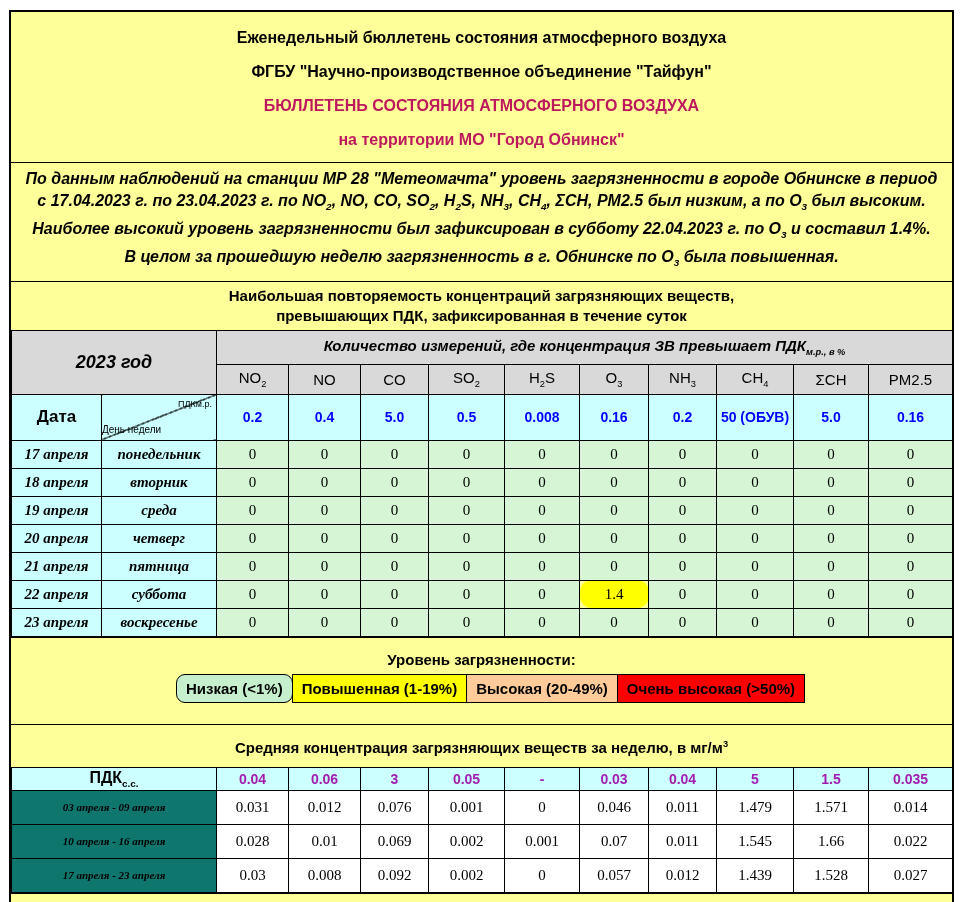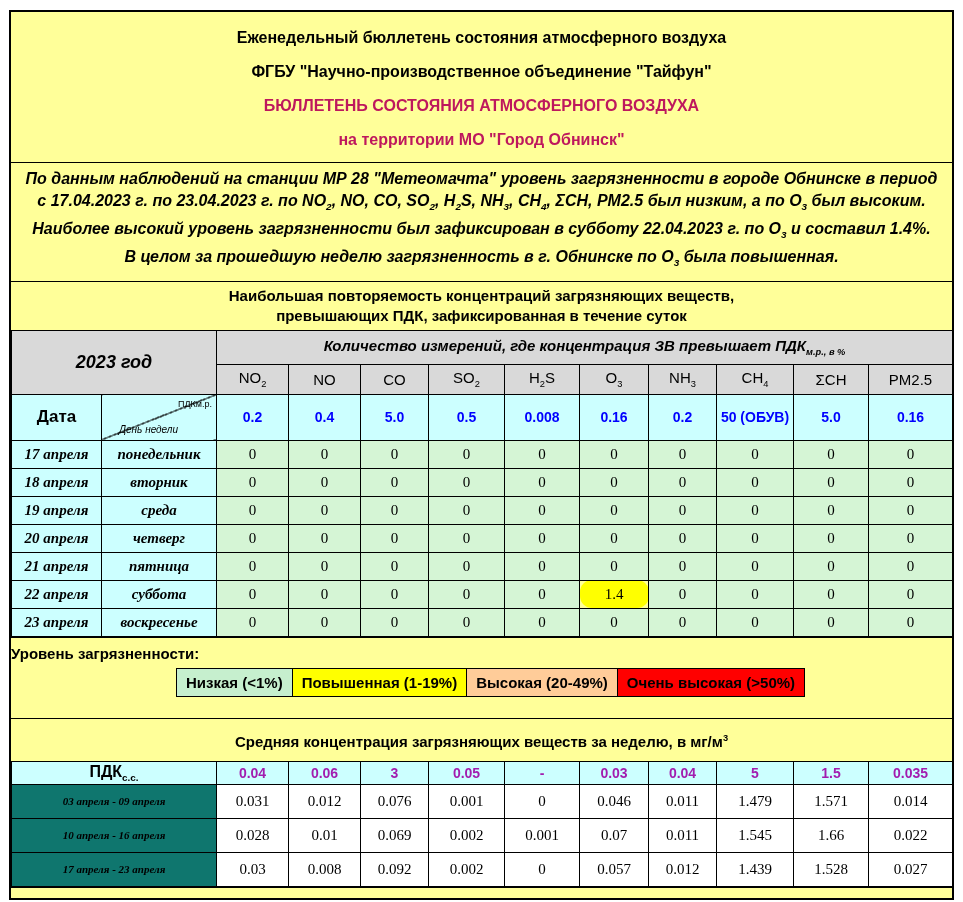--- a/index.html
+++ b/index.html
@@ -32,32 +32,32 @@
   tr.r-week{height:34px;}
 
   td.graycell{background:#d9d9d9;}
   td.year{font-weight:bold;font-style:italic;font-size:18px;}
   td.meas{font-weight:bold;font-style:italic;font-size:15px;}
   td.chem{background:#d9d9d9;font-size:15px;}
   td.date-label{background:#ccffff;font-weight:bold;font-size:17px;}
   td.diag{background:#ccffff;position:relative;padding:0;
     background-image:linear-gradient(to bottom right,transparent 49.3%,#000 49.3%,#000 50.7%,transparent 50.7%);}
   .dtop{position:absolute;top:4px;right:4px;font-size:9px;}
-  .dbot{position:absolute;bottom:5px;left:17px;font-size:10px;font-style:italic;}
+  .dbot{position:absolute;bottom:5px;left:0;font-size:10px;}
   td.pdkval{background:#ccffff;color:#0000ff;font-weight:bold;font-size:14px;line-height:17px;}
   td.dcell{background:#ccffff;font-family:"Liberation Serif",serif;font-weight:bold;font-style:italic;font-size:15px;}
   td.vcell{background:#d5f5d5;font-family:"Liberation Serif",serif;font-size:15px;}
   td.vcell.hl{background:#ffff00;border-radius:12px;}
 
   
-  .legend{padding:7px 0 21px;text-align:left;}
+  .legend{padding:13px 0 21px;text-align:center;}
   .legend-title{font-weight:bold;font-size:15px;margin-bottom:6px;}
   .legend-row{display:flex;justify-content:center;}
   .legend-item{border:1px solid #000;margin-left:-1px;padding:5px 9px;font-weight:bold;font-size:15px;white-space:nowrap;}
-  .legend-item:first-child{margin-left:18px;}
+  .legend-item:first-child{margin-left:18px;border-radius:9px;}
 
   
   td.pdkss-label{background:#ccffff;font-weight:bold;font-size:16px;}
   td.pdkssval{background:#ccffff;color:#a21caf;font-weight:bold;font-size:14px;}
   td.wlabel{background:#0f766e;font-family:"Liberation Serif",serif;font-weight:bold;font-style:italic;font-size:11px;}
   td.wval{background:#ffffff;font-family:"Liberation Serif",serif;font-size:15px;}
 
   
   .footer{text-align:center;font-weight:bold;font-size:15px;line-height:21px;padding:5px 0;}
 </style>

